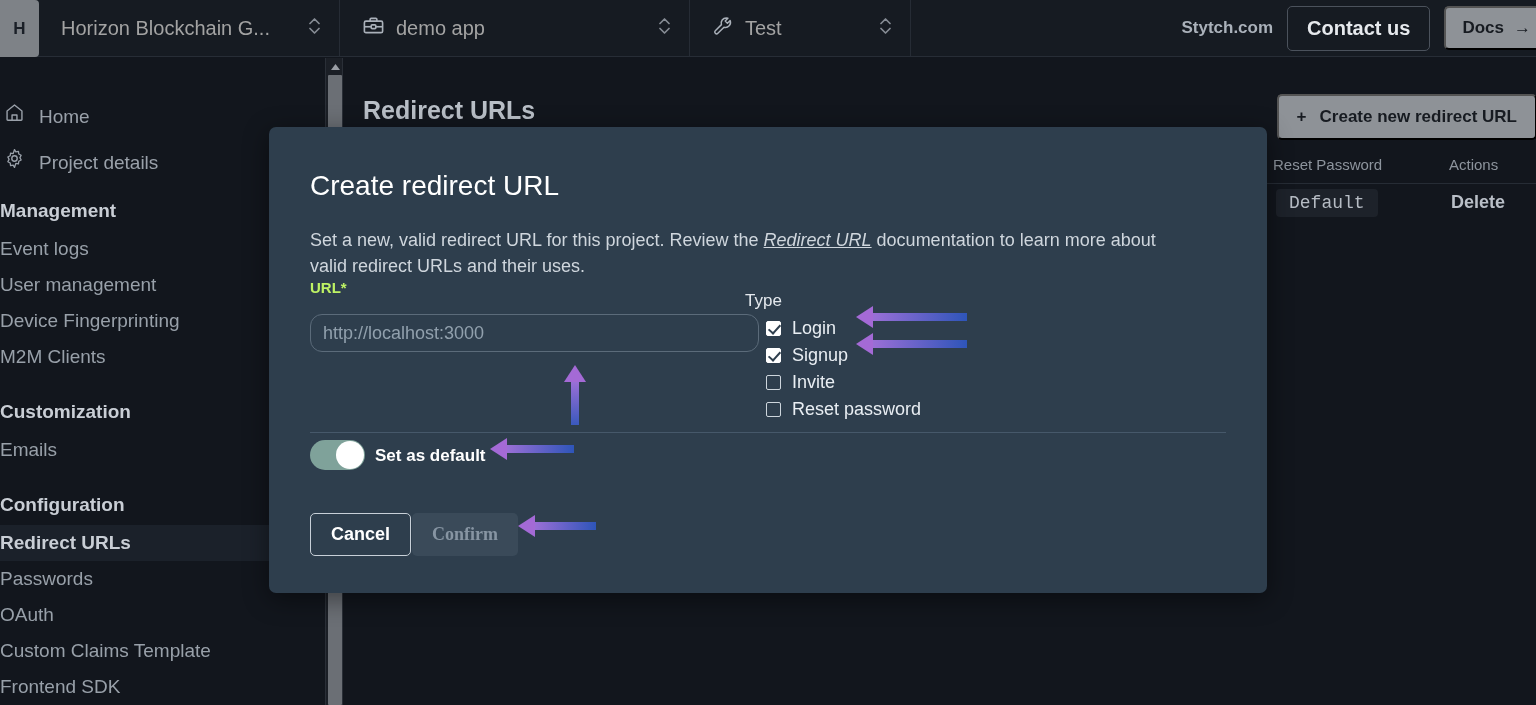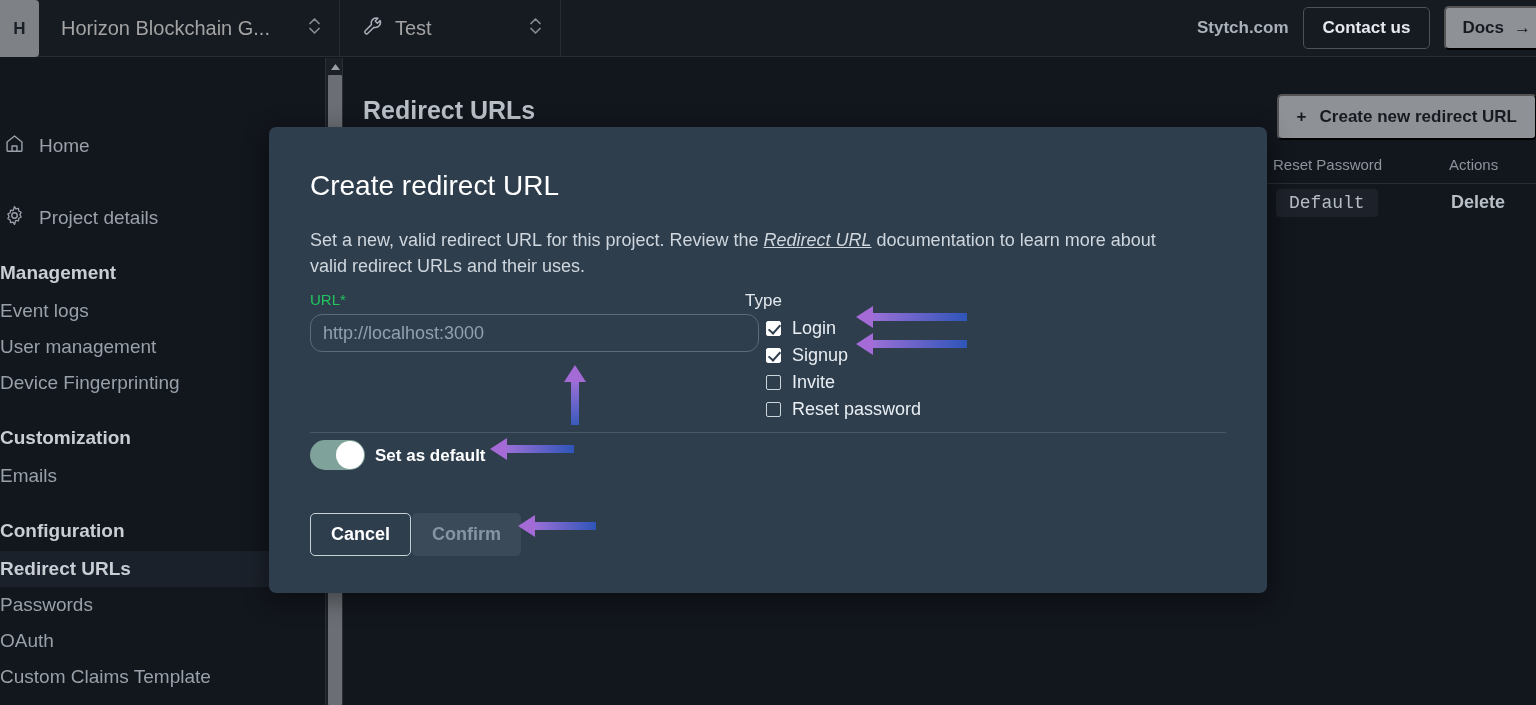--- a/index.html
+++ b/index.html
@@ -37,39 +37,39 @@
   .tab-project { width: 301px; }
   .tab-app { width: 350px; }
   .tab-env { width: 221px; }
   .topbar-right {
     margin-left: auto; display: flex; align-items: center; gap: 14px;
     padding-right: 0px;
   }
   .link-stytch { color: #aab1ba; font-size: 17px; font-weight: 600; }
   .btn-contact {
     border: 1px solid #4b525c; border-radius: 5px;
-    color: #e6e9ed; font-size: 17px; font-weight: 700;
+    color: #e6e9ed; font-size: 20px; font-weight: 700;
     padding: 10px 19px; background: transparent;
   }
   .btn-docs {
     background: #8e9297; border-radius: 5px;
     color: #171b21; font-size: 17px; font-weight: 700;
     padding: 10px 16px; display: flex; align-items: center; gap: 10px;
     margin-right: -13px;
   }
 
   
   .sidebar {
     position: absolute; left: 0; top: 58px; width: 322px; height: 647px;
     background: #12161d; padding-top: 34px;
   }
   .side-item {
-    display: flex; align-items: center; gap: 14px;
+    display: flex; align-items: flex-end; gap: 14px;
     height: 36px; padding: 0 0 0 4px;
-    color: #9aa1aa; font-size: 19px; margin-top: 36px;
+    color: #9aa1aa; font-size: 19px;
   }
   .side-item.with-icon { margin-bottom: 10px; }
   .side-group {
     color: #c9ced5; font-size: 19px; font-weight: 700;
     padding: 0 0 0 0px; margin: 26px 0 9px 0;
   }
   .side-link {
     display: block; color: #98a0a9; font-size: 19px;
     height: 36px; line-height: 36px; padding-left: 0px;
   }
@@ -136,22 +136,22 @@
     position: absolute; left: 41px; top: 43px;
     color: #ffffff; font-size: 28px; font-weight: 400; text-align: right;
   }
   .modal-desc {
     position: absolute; left: 41px; top: 100px; width: 880px;
     color: #cfd6dd; font-size: 18px; line-height: 26px;
   }
   .modal-desc a { color: #cfd6dd; text-decoration: underline; font-style: italic; }
 
   .field-label {
-    position: absolute; left: 41px; top: 164px;
-    color: #22c55e; font-size: 15px; font-weight: 400;
+    position: absolute; left: 41px; top: 152px;
+    color: #bef264; font-size: 15px; font-weight: 700;
   }
   .url-input {
     position: absolute; left: 41px; top: 187px; width: 449px; height: 38px;
     background: #2e3e4d; border: 1px solid #5b6b7a; border-radius: 12px;
     color: #9aa8b5; font-size: 18px; padding: 0 12px;
     font-family: "Liberation Sans", sans-serif;
     outline: none;
   }
   .url-input::placeholder { color: #91a0ad; }
 
@@ -196,21 +196,21 @@
   .btn-cancel {
     position: absolute; left: 41px; top: 386px;
     border: 1px solid #c8d0d8; border-radius: 5px; background: transparent;
     color: #ffffff; font-size: 18px; font-weight: 700;
     padding: 10px 20px; font-family: "Liberation Sans", sans-serif;
   }
   .btn-confirm {
     position: absolute; left: 143px; top: 386px;
     border: none; border-radius: 5px; background: #3a4a59;
     color: #8795a3; font-size: 18px; font-weight: 700;
-    padding: 11px 20px; font-family: Liberation Sans, sans-serif;
+    padding: 11px 20px; font-family: Liberation Serif, serif;
   }
 
   
   .arrow { position: absolute; }
   .arrow-h { height: 9px; display: flex; align-items: center; }
   .arrow-h .head {
     width: 0; height: 0; flex: none;
     border-top: 11px solid transparent;
     border-bottom: 11px solid transparent;
     border-right: 17px solid #a46ad6;
@@ -244,20 +244,37 @@
     <div class="tab tab-project">
       <span class="tab-label">Horizon Blockchain G...</span>
       <span class="stepper">
         <svg width="13" height="22" viewBox="0 0 13 22" fill="none">
           <path d="M2 8.5L6.5 4L11 8.5" stroke="#aab1ba" stroke-width="1.7" stroke-linecap="round" stroke-linejoin="round"></path>
           <path d="M2 13.5L6.5 18L11 13.5" stroke="#aab1ba" stroke-width="1.7" stroke-linecap="round" stroke-linejoin="round"></path>
         </svg>
       </span>
     </div>
 
+    <div class="tab tab-app">
+      <span>
+        <svg width="23" height="23" viewBox="0 0 24 24" fill="none">
+          <rect x="2.5" y="7.5" width="19" height="12" rx="1.6" stroke="#aab1ba" stroke-width="1.7"></rect>
+          <path d="M8.5 7.5V5.6c0-.6.5-1.1 1.1-1.1h4.8c.6 0 1.1.5 1.1 1.1v1.9" stroke="#aab1ba" stroke-width="1.7"></path>
+          <path d="M2.5 13.3h19" stroke="#aab1ba" stroke-width="1.7"></path>
+          <rect x="9.6" y="11.3" width="4.8" height="4" rx="1" stroke="#aab1ba" stroke-width="1.7" fill="#161b22"></rect>
+        </svg>
+      </span>
+      <span class="tab-label">demo app</span>
+      <span class="stepper">
+        <svg width="13" height="22" viewBox="0 0 13 22" fill="none">
+          <path d="M2 8.5L6.5 4L11 8.5" stroke="#aab1ba" stroke-width="1.7" stroke-linecap="round" stroke-linejoin="round"></path>
+          <path d="M2 13.5L6.5 18L11 13.5" stroke="#aab1ba" stroke-width="1.7" stroke-linecap="round" stroke-linejoin="round"></path>
+        </svg>
+      </span>
+    </div>
 
     <div class="tab tab-env">
       <span>
         <svg width="22" height="22" viewBox="0 0 24 24" fill="none">
           <path d="M15.6 3.2a5.6 5.6 0 0 0-5.3 7.3L3.6 17.2a2 2 0 0 0 0 2.8 2 2 0 0 0 2.8 0l6.7-6.7a5.6 5.6 0 0 0 6.7-7.4l-3 3-2.4-2.4 3-3a5.6 5.6 0 0 0-1.8-.3z" stroke="#aab1ba" stroke-width="1.6" stroke-linejoin="round"></path>
         </svg>
       </span>
       <span class="tab-label">Test</span>
       <span class="stepper">
         <svg width="13" height="22" viewBox="0 0 13 22" fill="none">
@@ -296,20 +313,21 @@
           <path d="M12 1.8l1.5 2.6 3-.5.4 3 2.7 1.4-1.4 2.7 1.4 2.7-2.7 1.4-.4 3-3-.5L12 22.2l-1.5-2.6-3 .5-.4-3-2.7-1.4 1.4-2.7-1.4-2.7 2.7-1.4.4-3 3 .5L12 1.8z" stroke="#9aa1aa" stroke-width="1.5" stroke-linejoin="round"></path>
         </svg>
       </span>
       <span>Project details</span>
     </div>
 
     <div class="side-group">Management</div>
     <a class="side-link">Event logs</a>
     <a class="side-link">User management</a>
     <a class="side-link">Device Fingerprinting</a>
+    <a class="side-link">M2M Clients</a>
 
     <div class="side-group">Customization</div>
     <a class="side-link">Emails</a>
 
     <div class="side-group">Configuration</div>
     <a class="side-link active">Redirect URLs</a>
     <a class="side-link">Passwords</a>
     <a class="side-link">OAuth</a>
     <a class="side-link">Custom Claims Template</a>
     <a class="side-link">Frontend SDK</a>

